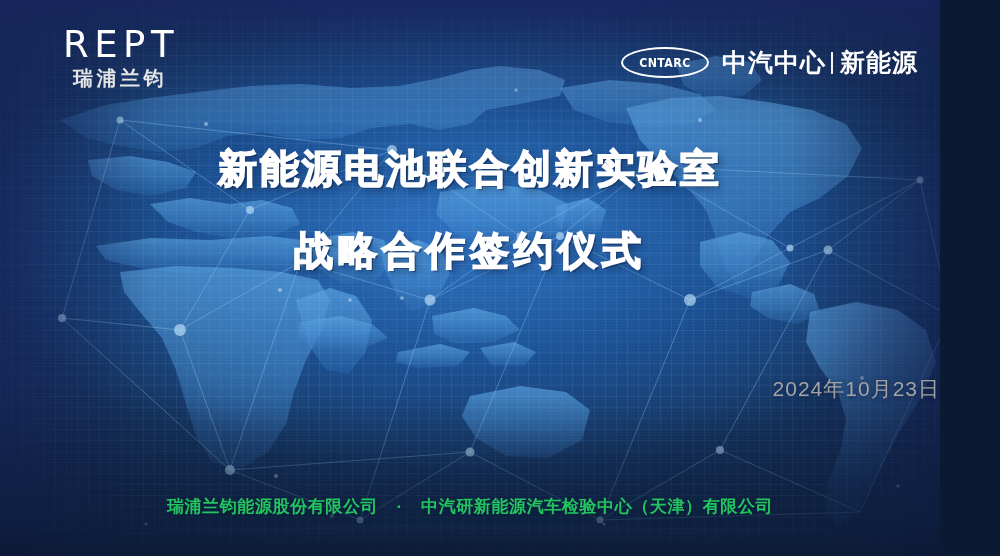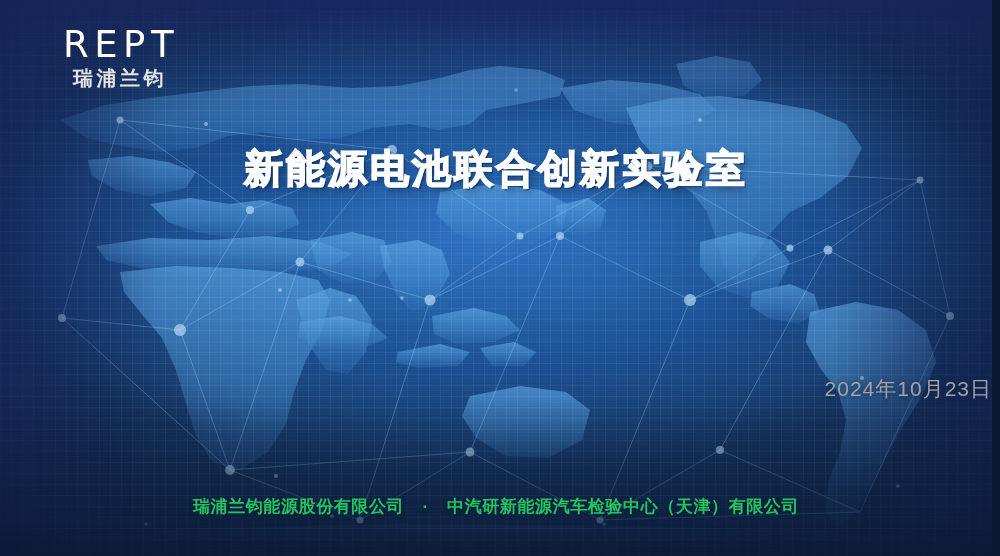--- a/index.html
+++ b/index.html
@@ -2,25 +2,26 @@
 <html><head>
 <meta charset="utf-8">
 <style>
   html, body {
     margin: 0;
     padding: 0;
     background: #0b1a33;
   }
   #stage {
     position: relative;
-    width: 992px;
+    width: 919px;
     height: 556px;
     overflow: hidden;
     font-family: "Liberation Sans", "DejaVu Sans", sans-serif;
     background: #15306b;
+    padding-left: 21px;
   }
 
   
   .bg-base {
     position: absolute;
     inset: 0;
     background:
       radial-gradient(ellipse 70% 55% at 50% 42%, #2f72c4 0%, #2563ab 22%, #1b4f92 44%, #184277 62%, #14315c 78%, #122a4d 100%);
   }
   .bg-vignette {
@@ -320,25 +321,36 @@
   <div class="bg-scan"></div>
   <div class="bg-vignette"></div>
 
   <div class="hdr">
 
     <div class="logo-left">
       <div class="rept-word">REPT</div>
       <div class="rept-cn">瑞浦兰钧</div>
     </div>
 
+    <div class="logo-right">
+      <div class="cntarc-oval">
+        <span>CNTARC</span>
+      </div>
+      <div class="cntarc-grp">
+        <span class="cntarc-cn">中汽中心</span>
+        <span class="cntarc-div"></span>
+        <span class="cntarc-cn">新能源</span>
+      </div>
+    </div>
 
   </div>
 
   <div class="title-wrap">
     <div class="title-line l1">新能源电池联合创新实验室</div>
+    <div class="title-line l2">战略合作签约仪式</div>
   </div>
 
   <div class="date-line">2024年10月23日</div>
 
   <div class="footer-line">
     <span>瑞浦兰钧能源股份有限公司</span>
     <span class="sep">·</span>
     <span>中汽研新能源汽车检验中心（天津）有限公司</span>
   </div>
 

